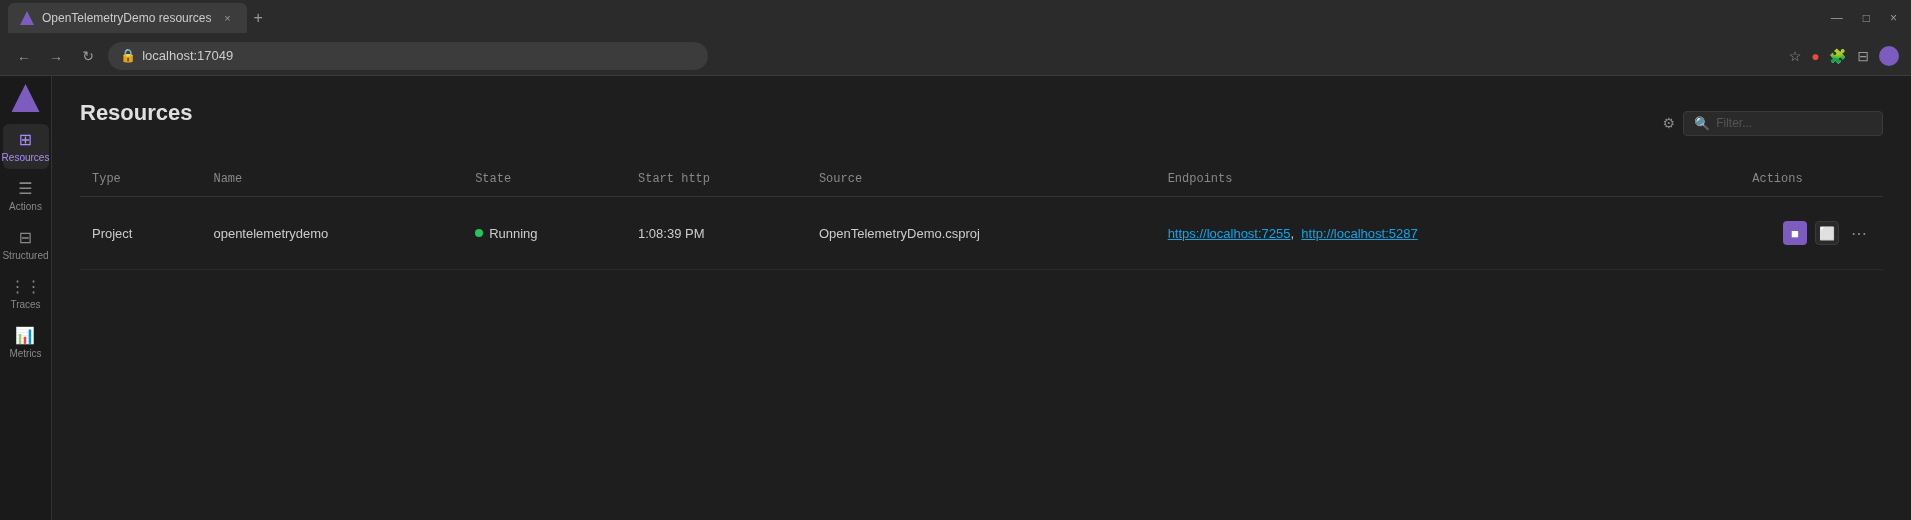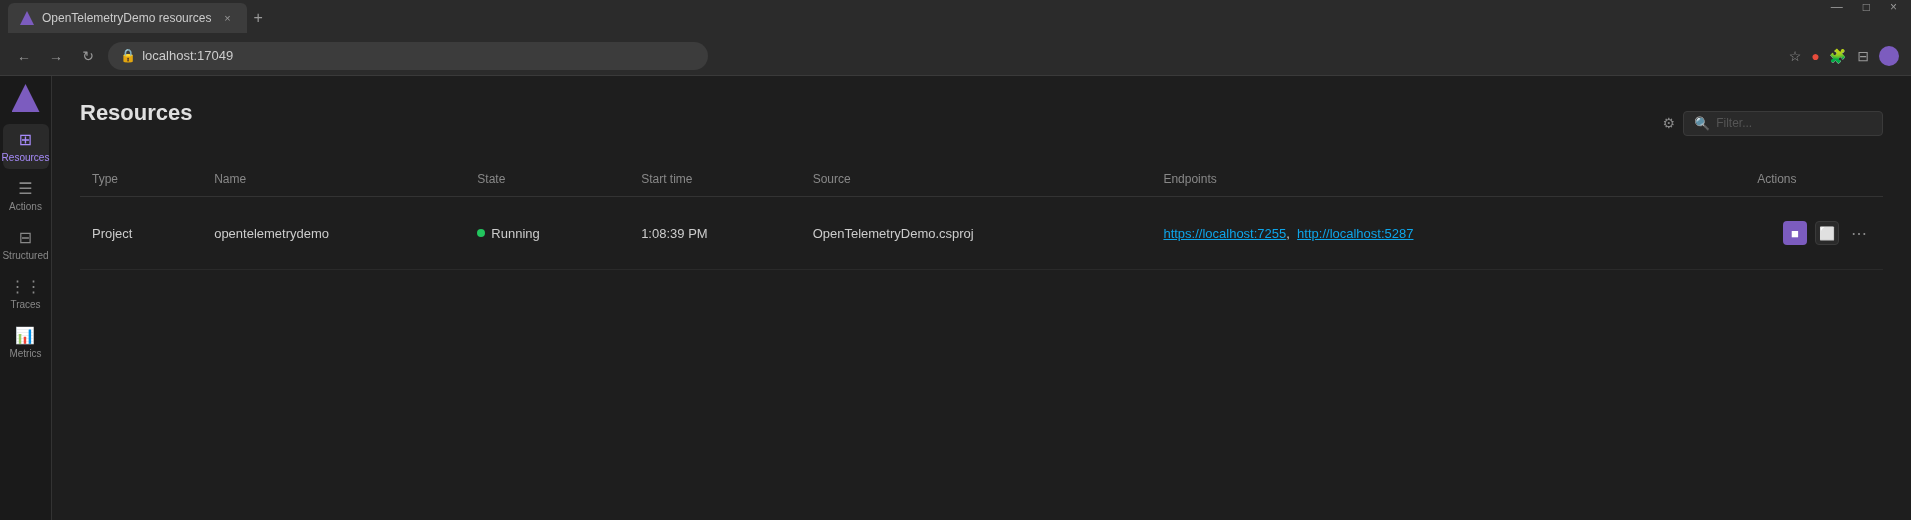--- a/index.html
+++ b/index.html
@@ -1,19 +1,19 @@
 <!DOCTYPE html>
 <html><head>
   <meta charset="utf-8">
   <style>
     * { margin: 0; padding: 0; box-sizing: border-box; }
     body { font-family: -apple-system, BlinkMacSystemFont, 'Segoe UI', sans-serif; background: #1e1e1e; color: #ccc; font-size: 13px; width: 1911px; height: 520px; overflow: hidden; }
 
     
-    .browser-chrome { background: #2b2b2b; height: 36px; display: flex; align-items: flex-start; padding: 0 8px; gap: 4px; }
+    .browser-chrome { background: #2b2b2b; height: 36px; display: flex; align-items: center; padding: 0 8px; gap: 4px; }
     .tab-bar { display: flex; align-items: center; height: 100%; flex: 1; }
     .tab { background: #3c3c3c; border-radius: 6px 6px 0 0; height: 30px; display: flex; align-items: center; padding: 0 12px; gap: 8px; color: #ccc; font-size: 12px; min-width: 160px; }
     .tab-favicon { width: 14px; height: 14px; background: #7c5cbf; clip-path: polygon(50% 0%, 100% 100%, 0% 100%); }
     .tab-title { flex: 1; white-space: nowrap; overflow: hidden; text-overflow: ellipsis; }
     .tab-close { color: #999; font-size: 11px; cursor: pointer; width: 16px; height: 16px; display: flex; align-items: center; justify-content: center; border-radius: 50%; }
     .new-tab-btn { color: #999; font-size: 16px; padding: 0 6px; cursor: pointer; }
     .win-controls { display: flex; align-items: center; gap: 8px; margin-left: auto; }
     .win-btn { color: #999; font-size: 12px; cursor: pointer; padding: 0 6px; }
 
     
@@ -40,21 +40,21 @@
 
     
     .toolbar { display: flex; align-items: center; justify-content: flex-end; gap: 8px; margin-bottom: 12px; }
     .filter-icon-btn { color: #888; font-size: 14px; cursor: pointer; }
     .filter-input-wrap { display: flex; align-items: center; background: #2a2a2a; border: 1px solid #3a3a3a; border-radius: 4px; padding: 4px 10px; gap: 6px; width: 200px; }
     .filter-input-wrap input { background: transparent; border: none; outline: none; color: #ffffff; font-size: 12px; width: 100%; }
     .filter-input-wrap input::placeholder { color: #555; }
 
     
     .table { width: 100%; border-collapse: collapse; }
-    .table th { text-align: left; padding: 10px 12px; color: #888; font-weight: 500; font-size: 12px; border-bottom: 1px solid #333; }
+    .table th { text-align: left; padding: 10px 12px; color: #888; font-weight: 500; font-size: 12px; border-bottom: 1px solid #333; font-family: Liberation Mono, monospace; }
     .table td { padding: 24px 12px; border-bottom: 1px solid #2a2a2a; color: #ccc; font-size: 13px; vertical-align: middle; }
 
     .status-running { display: flex; align-items: center; gap: 6px; }
     .status-dot { width: 8px; height: 8px; border-radius: 50%; background: #22c55e; }
 
     .endpoint-link { color: #0ea5e9; text-decoration: underline; cursor: pointer; }
 
     .actions-cell { display: flex; align-items: center; gap: 8px; }
     .action-btn { width: 24px; height: 24px; border-radius: 4px; display: flex; align-items: center; justify-content: center; cursor: pointer; font-size: 13px; }
     .action-btn-stop { background: #7c5cbf; color: white; }
@@ -135,21 +135,21 @@
         </div>
       </div>
     </div>
 
     <table class="table">
       <thead>
         <tr>
           <th>Type</th>
           <th>Name</th>
           <th>State</th>
-          <th>Start time</th>
+          <th>Start http</th>
           <th>Source</th>
           <th>Endpoints</th>
           <th style="text-align:center;">Actions</th>
         </tr>
       </thead>
       <tbody>
         <tr>
           <td>Project</td>
           <td>opentelemetrydemo</td>
           <td>

